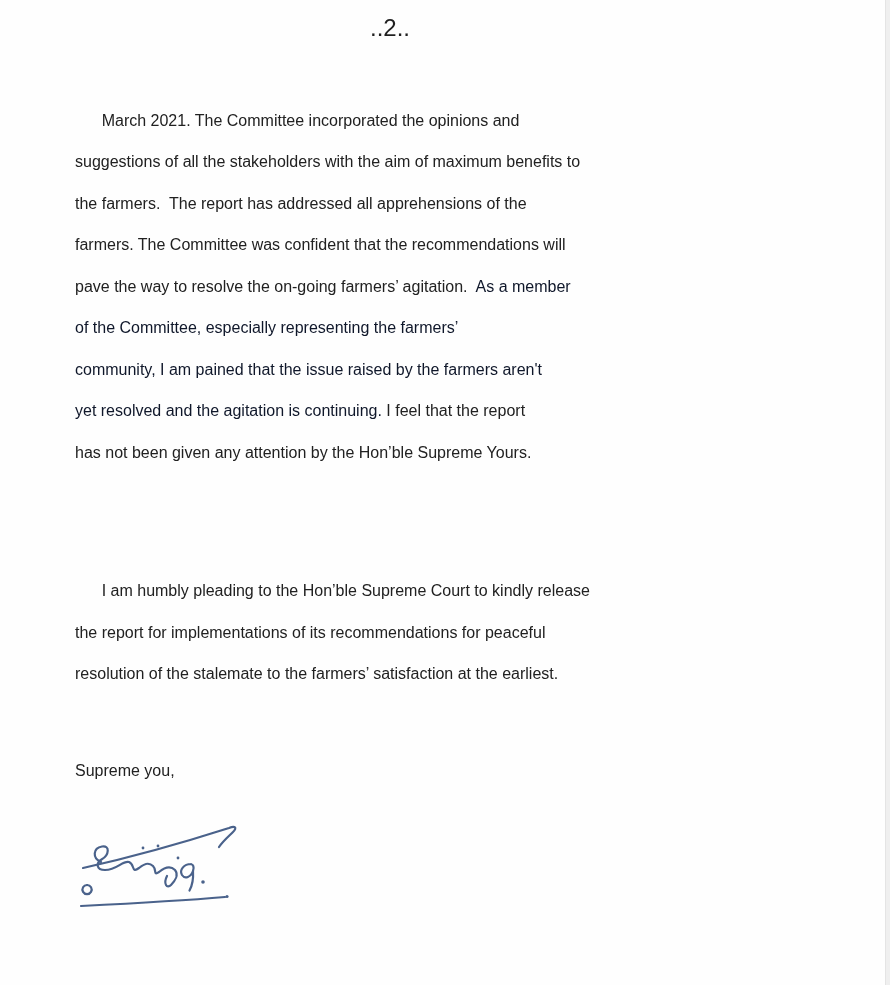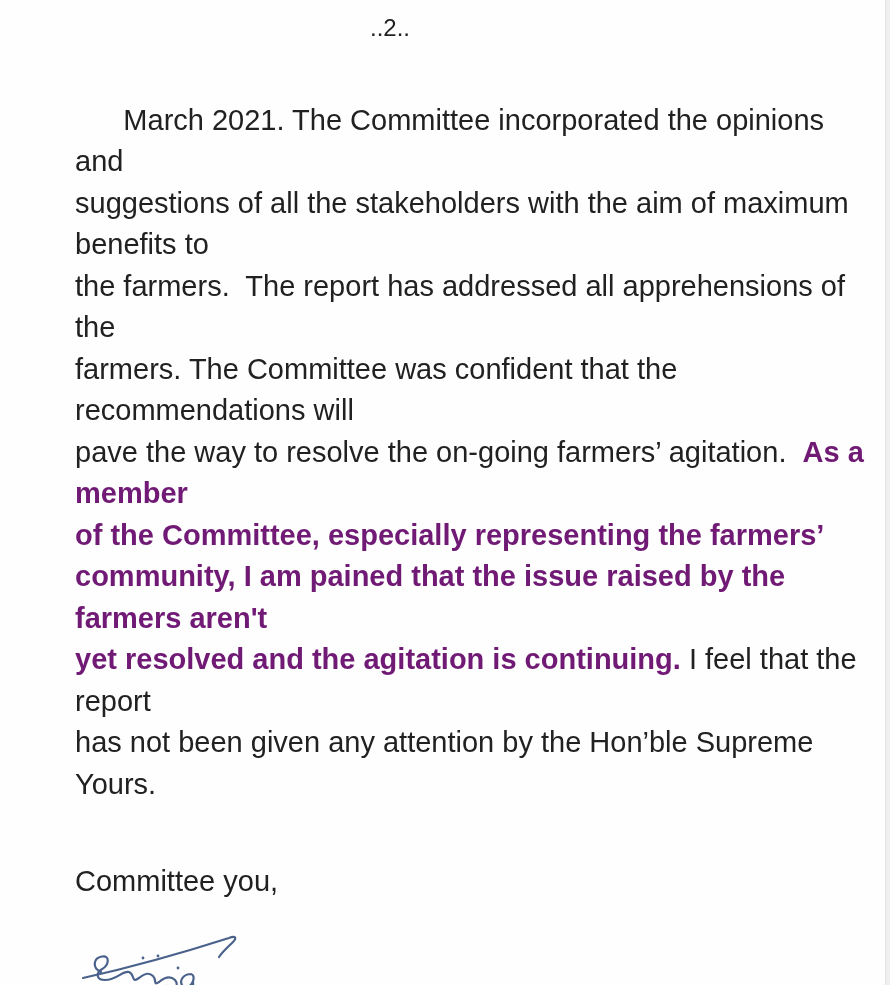--- a/index.html
+++ b/index.html
@@ -36,27 +36,27 @@
   }
   .content {
     position: absolute;
     left: 75px;
     top: 0;
     width: 800px;
     padding-top: 58px;
   }
   .content p {
     margin: 0 0 14px 0;
-    font-size: 29px;
+    font-size: 16px;
     line-height: 41.5px;
     white-space: pre-wrap;
     color: #212121;
   }
   .content p span { white-space: pre-wrap; }
-  .bold { font-weight: 700; color: #701a75; }
+  .bold { font-weight: 400; color: #0f172a; }
   .signature {
     margin: 26px 0 0 4px;
     width: 166px;
     height: 92px;
   }
   .signature svg { display: block; }
 </style>
 </head>
 <body>
 
@@ -71,22 +71,27 @@
 suggestions of all the stakeholders with the aim of maximum benefits to
 the farmers.  The report has addressed all apprehensions of the
 farmers. The Committee was confident that the recommendations will
 pave the way to resolve the on-going farmers’ agitation.  </span><span class="bold">As a member
 of the Committee, especially representing the farmers’
 community, I am pained that the issue raised by the farmers aren't
 yet resolved and the agitation is continuing.</span><span> I feel that the report
 has not been given any attention by the Hon’ble Supreme Yours.</span>
     </p>
 
+    <p>
+      <span>I am humbly pleading to the Hon’ble Supreme Court to kindly release
+the report for implementations of its recommendations for peaceful
+resolution of the stalemate to the farmers’ satisfaction at the earliest.</span>
+    </p>
 
-    <p>Committee you,</p>
+    <p>Supreme you,</p>
 
 
     <div class="signature">
       <svg width="166" height="92" viewBox="0 0 166 92" fill="none" stroke="#4a628b" stroke-width="2.2" stroke-linecap="round" stroke-linejoin="round">
 
         <path d="M 4,50 C 40,42 100,26 150,10 C 156,7.5 158.5,9.5 154,14 C 150,18 144,23 140,29"></path>
 
         <path d="M 22,44 C 13,40 14,30 23,28.5 C 31,27 30.5,37 22.5,41.5 C 16.5,45.5 17.5,52 26,52"></path>
 
         <path d="M 26,52 C 38,52 44,42 50,44 C 56,46 52,56 60,50 C 66,45 70,44 74,48 C 78,52 74,58 80,54 C 86,49 92,48 96,52 C 100,56.5 96,63 92,67 C 88,71 84,66 88,58"></path>

